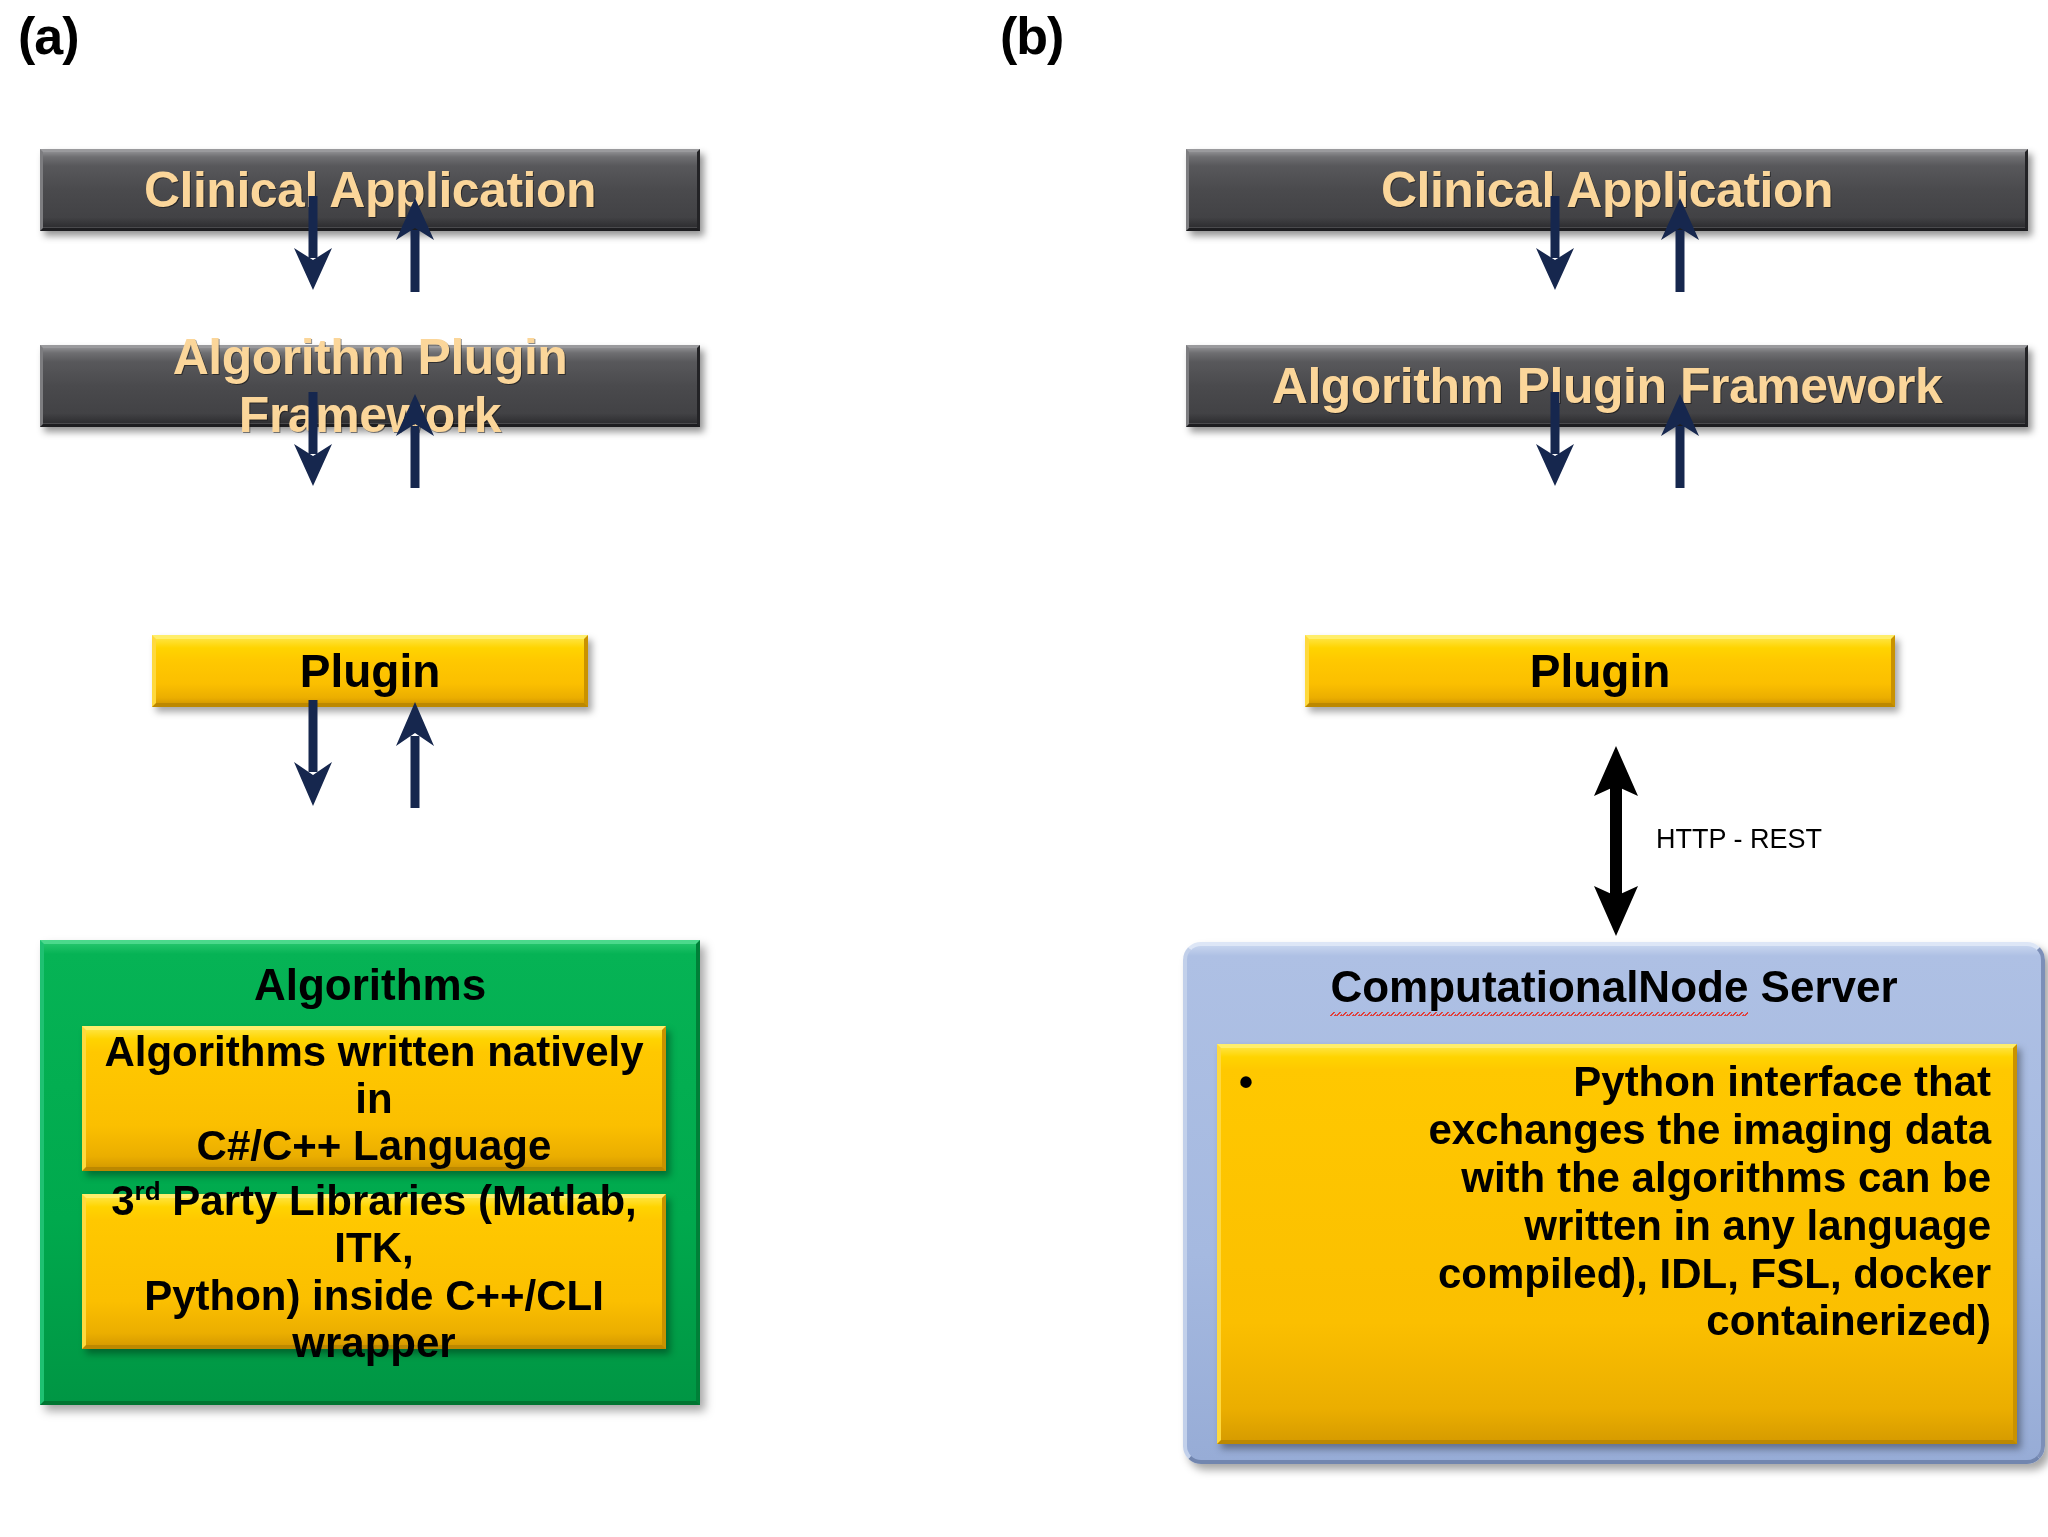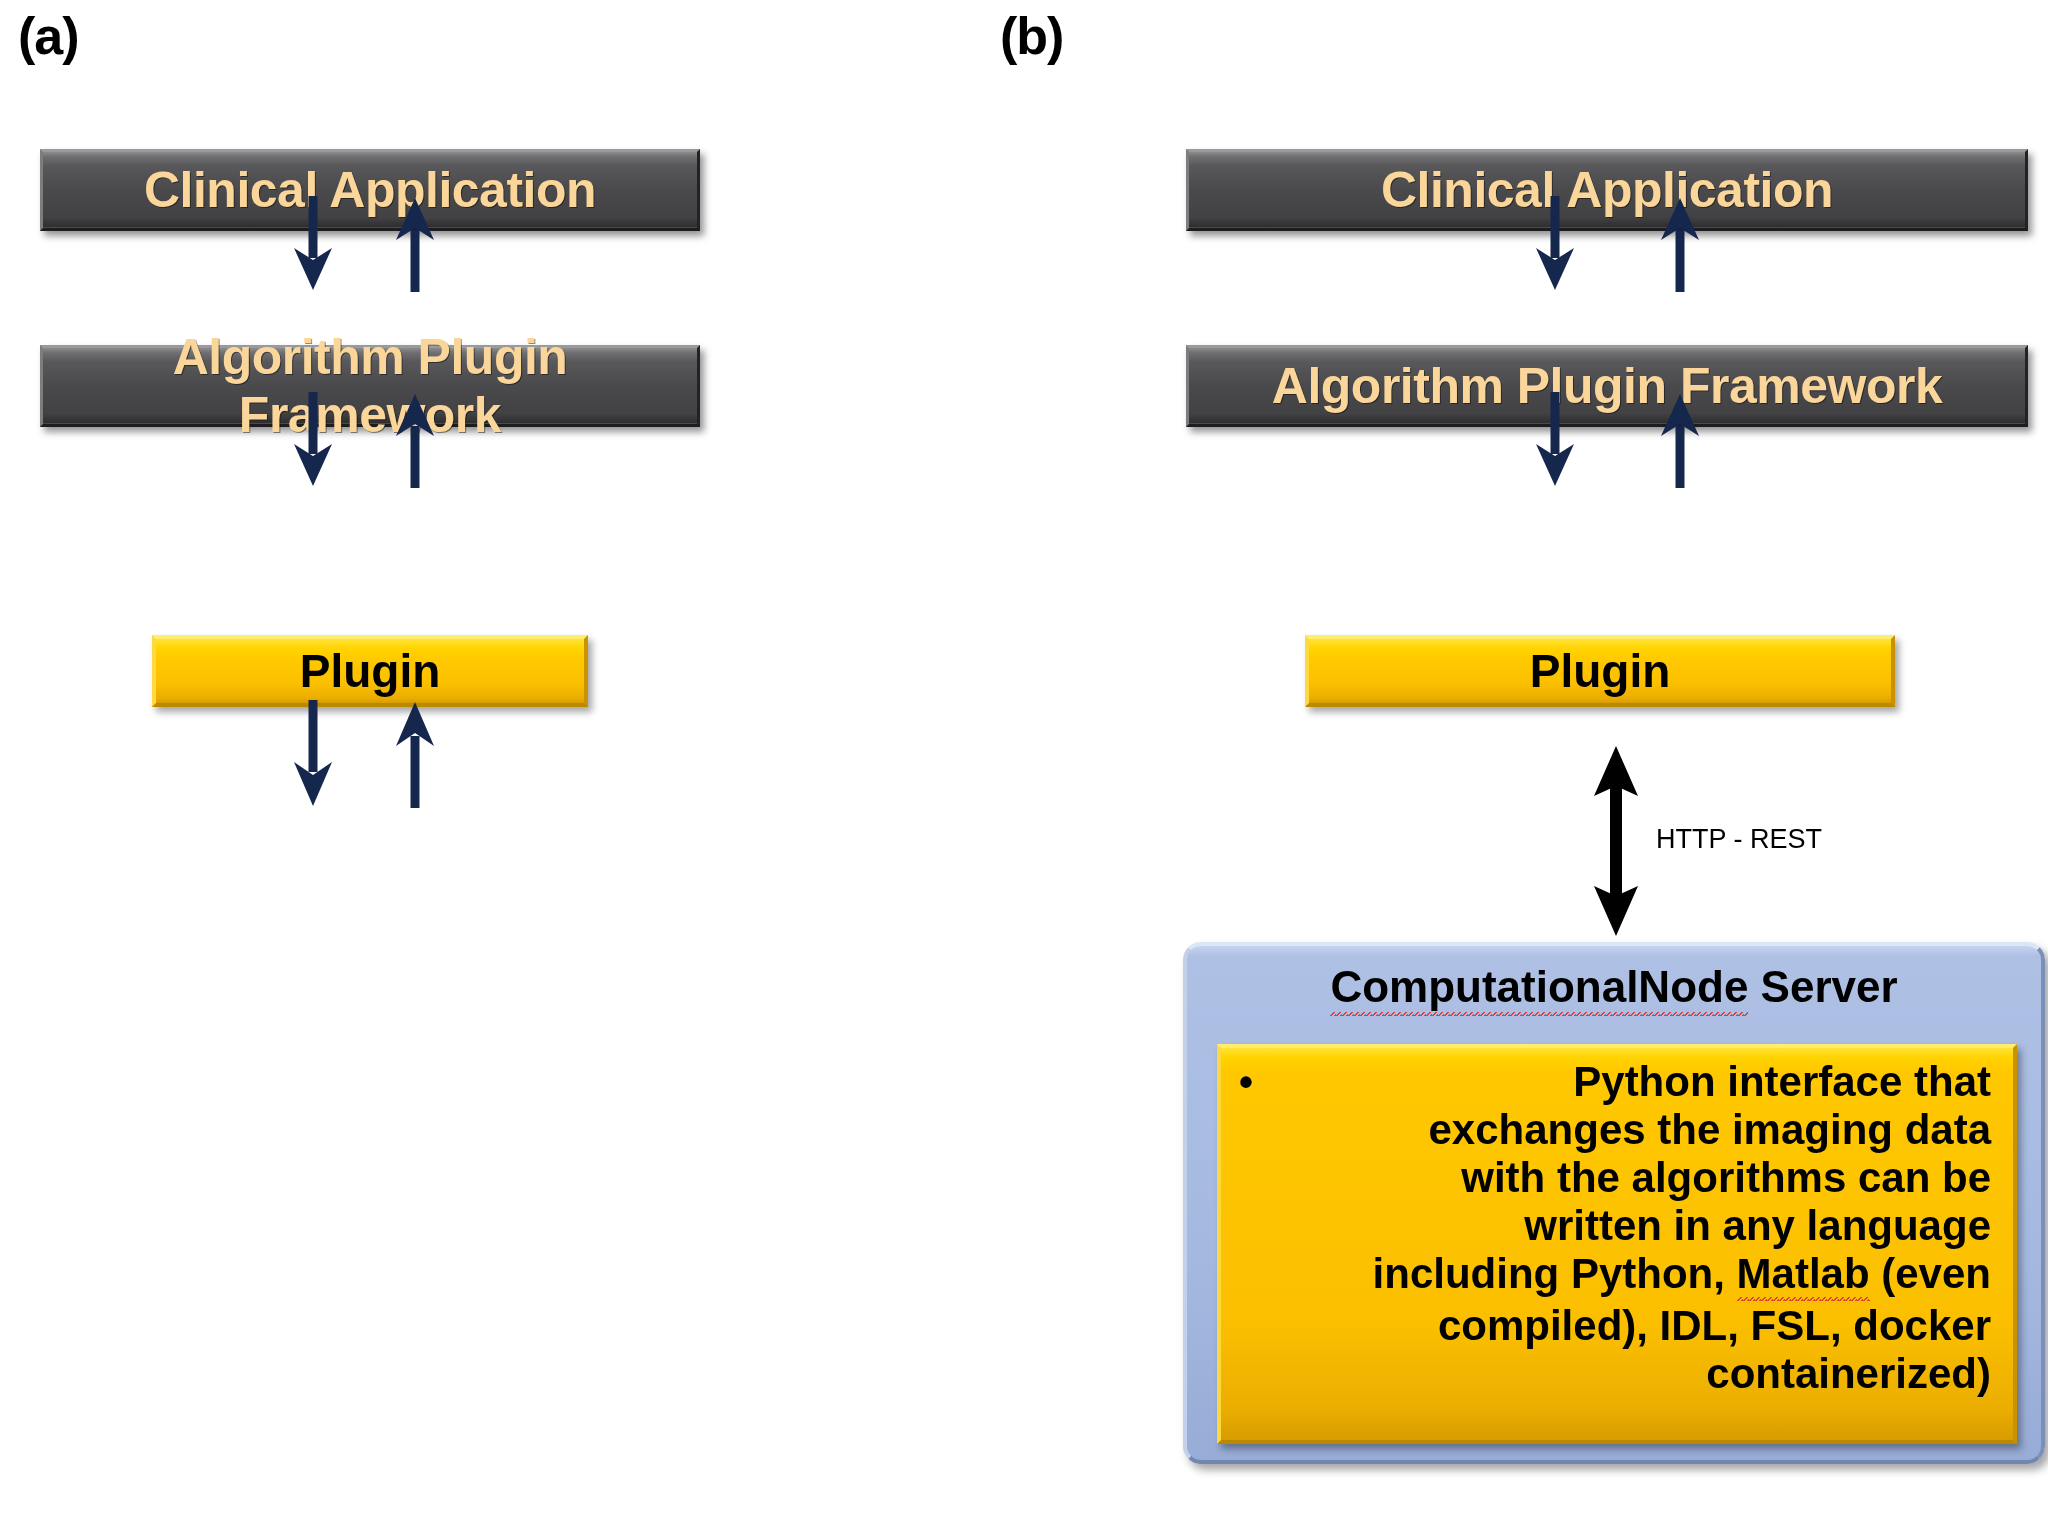--- a/index.html
+++ b/index.html
@@ -225,20 +225,34 @@
       <path d="M25 106 L6 62 L25 75 L44 62 Z" fill="#16274E"></path>
     </svg>
   </div>
   <div class="arrow" style="left:390px; top:700px;">
     <svg width="50" height="108" viewBox="0 0 50 108">
       <path d="M25 108 L25 36" stroke="#16274E" stroke-width="9" fill="none"></path>
       <path d="M25 2 L6 46 L25 33 L44 46 Z" fill="#16274E"></path>
     </svg>
   </div>
 
+  <div class="box box-green" style="left:40px; top:940px; width:660px; height:465px; display:block;">
+
+    <div class="container-title" style="top:16px;">Algorithms</div>
+
+    <div class="box box-yellow inner-text" style="left:38px; top:82px; width:584px; height:145px; flex-direction:column;">
+      <div>Algorithms written natively in</div>
+      <div>C#/C++ Language</div>
+    </div>
+
+    <div class="box box-yellow inner-text" style="left:38px; top:250px; width:584px; height:155px; flex-direction:column;">
+      <div>3<sup>rd</sup> Party Libraries (Matlab, ITK,</div>
+      <div>Python) inside C++/CLI wrapper</div>
+    </div>
+  </div>
 
   <div class="panel-label" style="left:1000px; top:10px;">(b)</div>
 
   <div class="box box-dark" style="left:1186px; top:122px; width:842px; height:82px;">
     <span>Clinical Application</span>
   </div>
 
   <div class="arrow" style="left:1530px; top:196px;">
     <svg width="50" height="96" viewBox="0 0 50 96">
       <path d="M25 0 L25 62" stroke="#16274E" stroke-width="9" fill="none"></path>
@@ -287,21 +301,20 @@
     <div class="container-title" style="top:16px;"><span class="spellcheck">ComputationalNode</span><span> Server</span></div>
 
     <div class="box box-yellow" style="left:30px; top:98px; width:800px; height:400px; display:block;">
       <div class="bullet-row">
         <div class="bullet-dot">•</div>
         <div class="bullet-body">
           <div>Python interface that</div>
           <div>exchanges the imaging data</div>
           <div>with the algorithms can be</div>
           <div>written in any language</div>
-          <div>including Python, <span class="spellcheck">Matlab</span> (even</div>
           <div>compiled), IDL, FSL, docker</div>
           <div>containerized)</div>
         </div>
       </div>
     </div>
   </div>
 
   <div class="caption" style="left:10px; top:1514px; overflow:hidden; height:23px;">Figure 2</div>
 
 </div>

